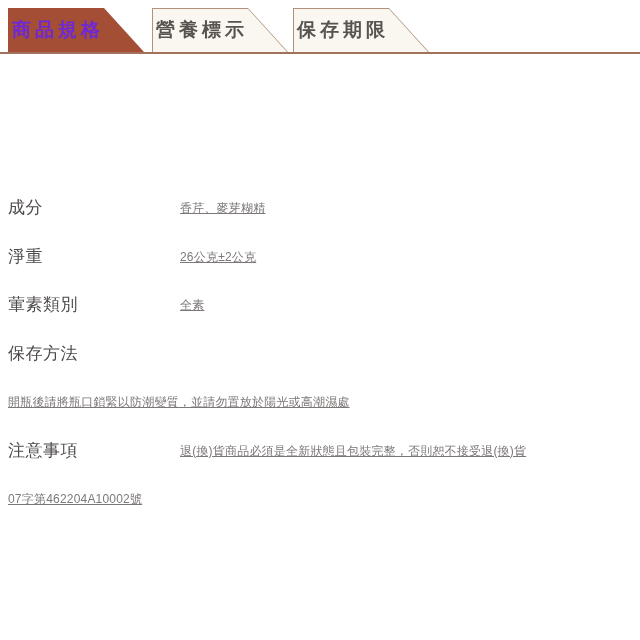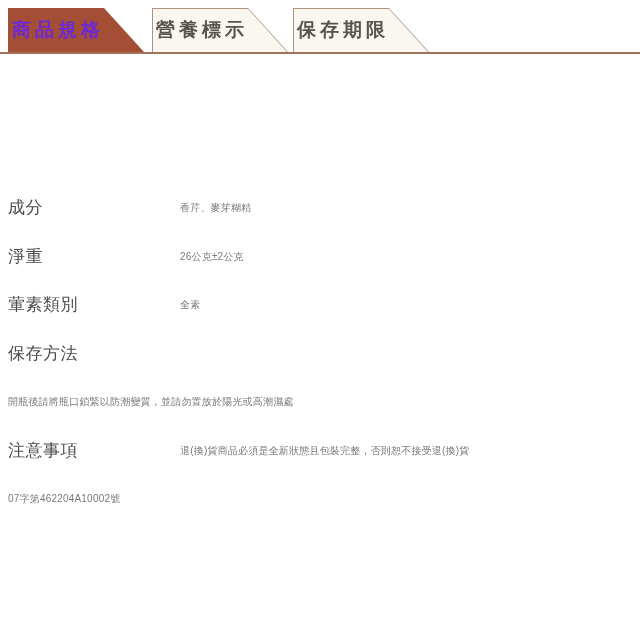--- a/index.html
+++ b/index.html
@@ -47,22 +47,22 @@
     display:grid;grid-template-columns:172px 1fr;
     align-items:start;
     min-height:24px;
     margin-bottom:24.5px;
   }
   .spec-label{
     font-size:17px;font-weight:normal;color:#4d4a49;
     line-height:24px;letter-spacing:0.5px;white-space:nowrap;
   }
   .spec-value{
-    font-size:10px;color:#7c7877;
-    line-height:24px;letter-spacing:0.2px;white-space:nowrap;
+    font-size:12px;color:#7c7877;
+    line-height:24px;letter-spacing:0.2px;white-space:nowrap;text-decoration:underline;
   }
 </style>
 </head>
 <body>
 
 <div class="tabbar">
   <div class="tab active tab1">
     <div class="tab-shape"></div>
     <div class="tab-label">商品規格</div>
   </div>

